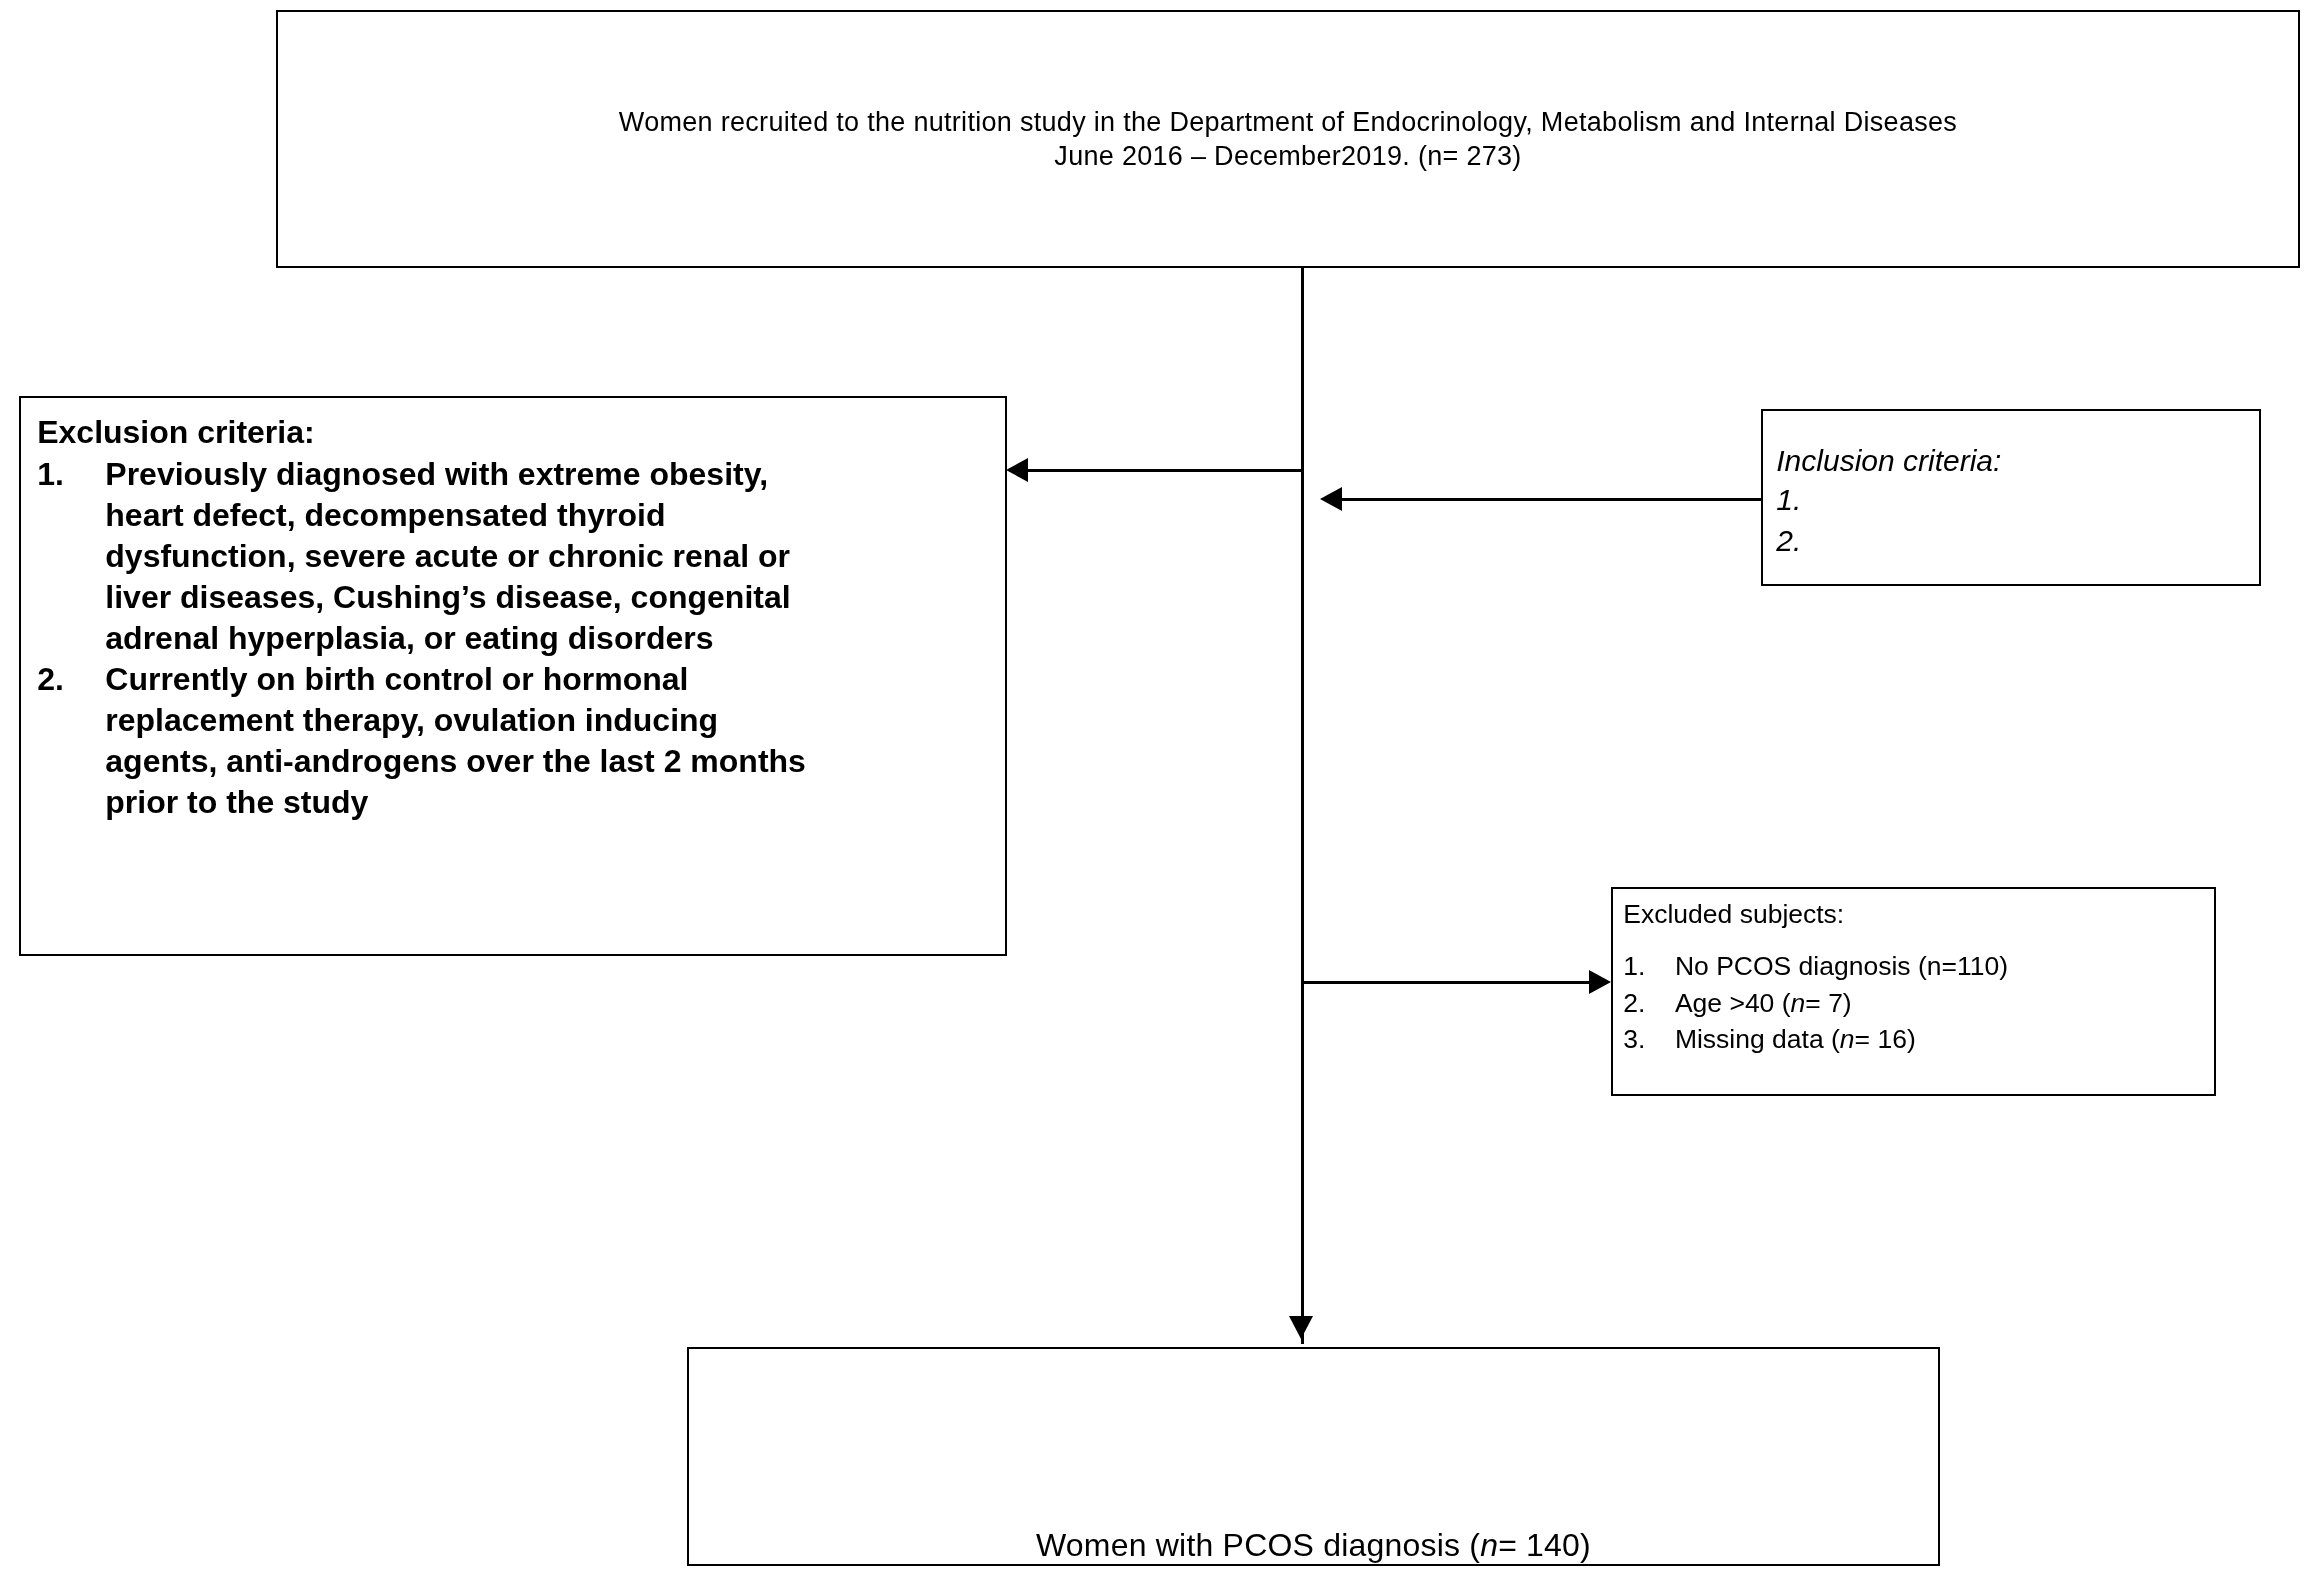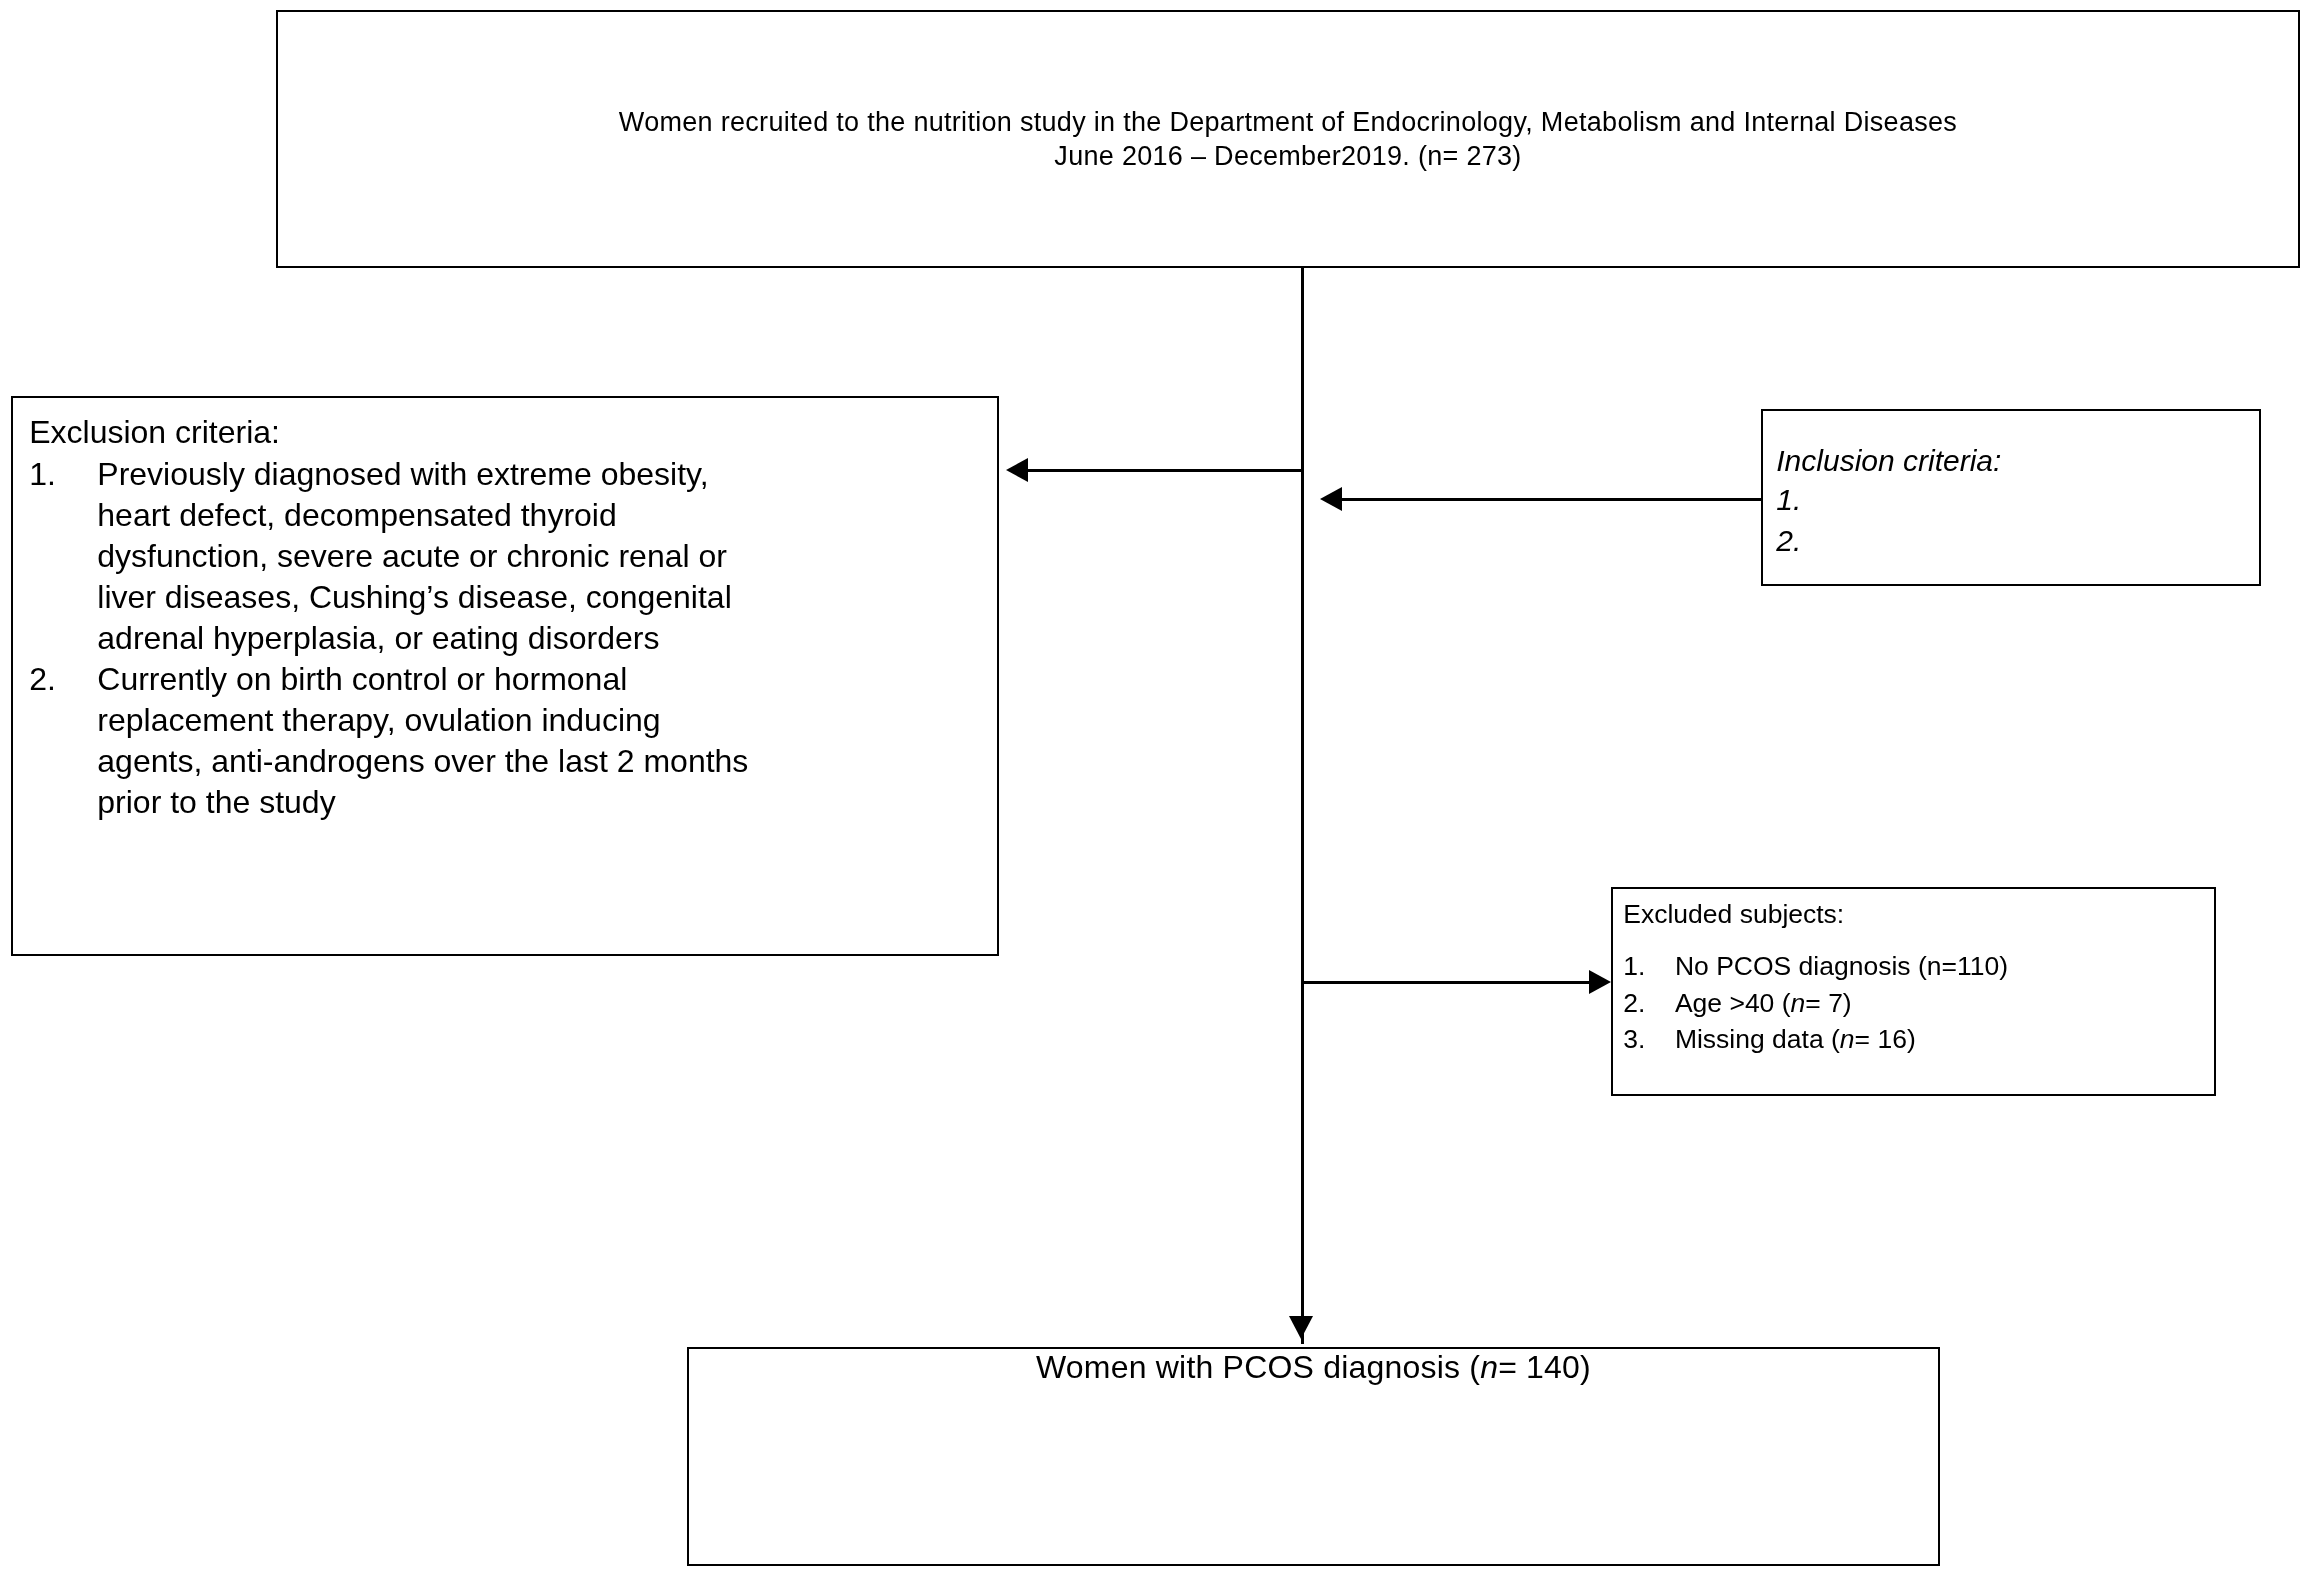--- a/index.html
+++ b/index.html
@@ -45,24 +45,25 @@
     text-align: center;
     font-size: 27px;
     line-height: 1.28;
     letter-spacing: 0.3px;
     padding: 0 19px;
     white-space: pre-line;
   }
 
   
   #box-exclusion {
-    left: 11px;
+    left: 19px;
     top: 396px;
     width: 988px;
     height: 560px;
+    font-weight: bold;
   }
   #box-exclusion .node-inner {
     justify-content: flex-start;
     padding: 14.7px 10.3px 0 10.3px;
   }
 
   .crit-heading {
     font-size: 32px;
     line-height: 1.22;
     margin-bottom: 2.2px;
@@ -122,21 +123,21 @@
   #box-excluded .crit-num { width: 56px; padding-left: 4.4px; }
 
   
   #box-result {
     left: 687px;
     top: 1347px;
     width: 1253px;
     height: 219px;
   }
   #box-result .node-inner {
-    justify-content: flex-start;
+    justify-content: flex-end;
     align-items: center;
   }
   .result-text {
     font-size: 32px;
     text-align: center;
     letter-spacing: 0.2px;
   }
 
   em.ital { font-style: italic; }
 

